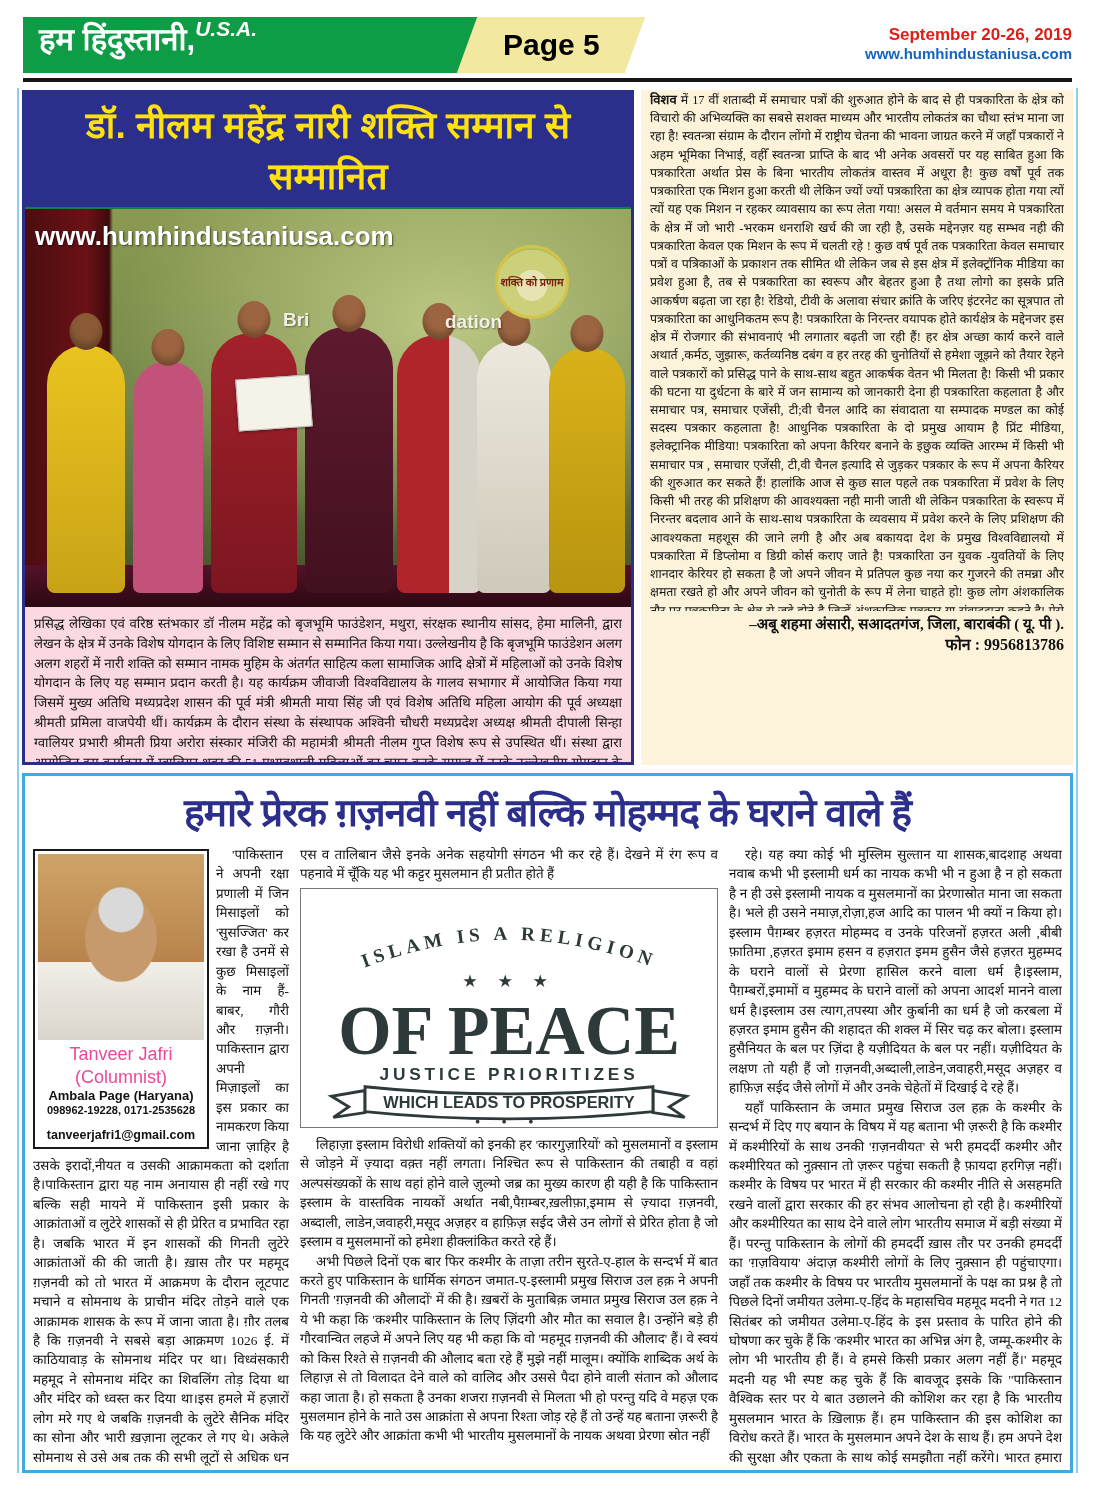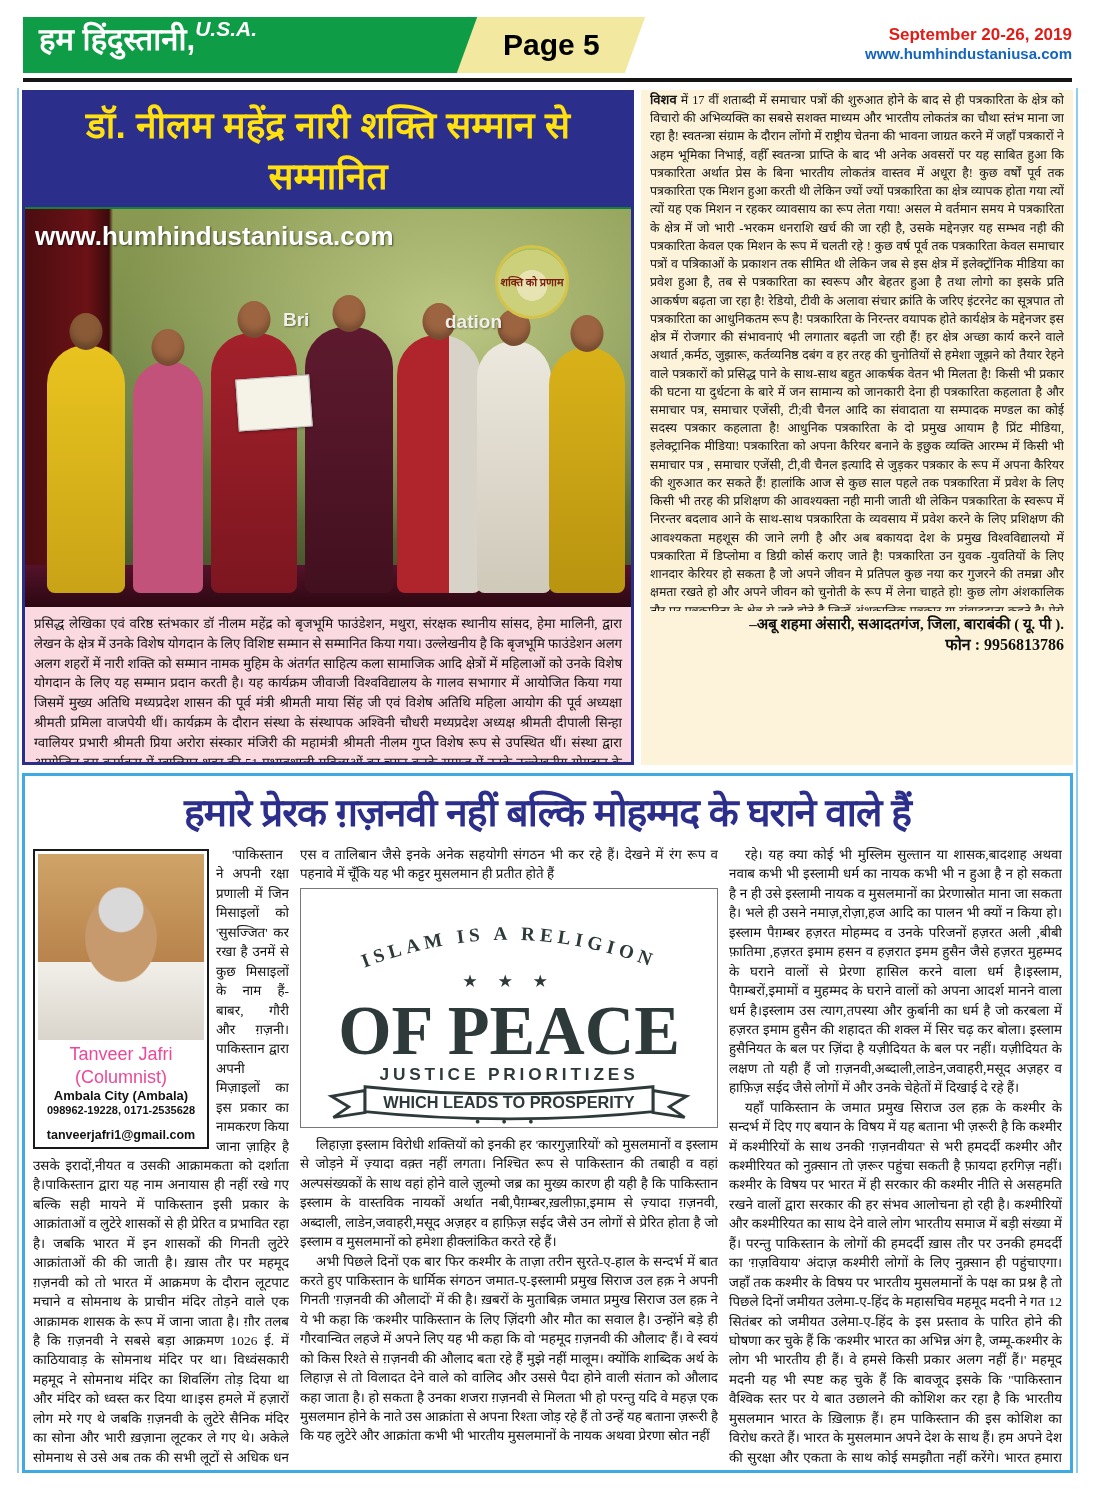--- a/index.html
+++ b/index.html
@@ -203,21 +203,21 @@
     </div>
 
     <section class="ghaznavi-box">
       <h1 class="g-headline">हमारे प्रेरक ग़ज़नवी नहीं बल्कि मोहम्मद के घराने वाले हैं</h1>
       <div class="g-body">
 
         <div class="bcol bcol1">
           <div class="columnist-box">
             <div class="c-photo"></div>
             <div class="c-name">Tanveer Jafri (Columnist)</div>
-            <div class="c-city">Ambala City (Ambala)</div>
+            <div class="c-city">Ambala Page (Haryana)</div>
             <div class="c-phone">098962-19228, 0171-2535628</div>
             <div class="c-email">tanveerjafri1@gmail.com</div>
           </div>
           <div>
               <p>'पाकिस्तान ने अपनी रक्षा प्रणाली में जिन मिसाइलों को 'सुसज्जित' कर रखा है उनमें से कुछ मिसाइलों के नाम हैं- बाबर, गौरी और ग़ज़नी। पाकिस्तान द्वारा अपनी मिज़ाइलों का इस प्रकार का नामकरण किया जाना ज़ाहिर है उसके इरादों,नीयत व उसकी आक्रामकता को दर्शाता है।पाकिस्तान द्वारा यह नाम अनायास ही नहीं रखे गए बल्कि सही मायने में पाकिस्तान इसी प्रकार के आक्रांताओं व लुटेरे शासकों से ही प्रेरित व प्रभावित रहा है। जबकि भारत में इन शासकों की गिनती लुटेरे आक्रांताओं की की जाती है। ख़ास तौर पर महमूद ग़ज़नवी को तो भारत में आक्रमण के दौरान लूटपाट मचाने व सोमनाथ के प्राचीन मंदिर तोड़ने वाले एक आक्रामक शासक के रूप में जाना जाता है। ग़ौर तलब है कि ग़ज़नवी ने सबसे बड़ा आक्रमण 1026 ई. में काठियावाड़ के सोमनाथ मंदिर पर था। विध्वंसकारी महमूद ने सोमनाथ मंदिर का शिवलिंग तोड़ दिया था और मंदिर को ध्वस्त कर दिया था।इस हमले में हज़ारों लोग मरे गए थे जबकि ग़ज़नवी के लुटेरे सैनिक मंदिर का सोना और भारी ख़ज़ाना लूटकर ले गए थे। अकेले सोमनाथ से उसे अब तक की सभी लूटों से अधिक धन मिला था। ग़ज़नवी जैसे लुटेरे आक्रांताओं ने भारत में ही नहीं बल्कि पूरे विश्व में अपने ऐसे ही लूट पाट के कारनामों से इस्लाम व मुसलमानों की छवि को धूल धूसरित करने का काम किया था। यही वह दौर था जबकि सन 61 हिजरी में करबला में यज़ीद के लश्कर की तर्ज़ पर धर्म के नाम पर अपने इस्लामी साम्राज्य को बढ़ाने की चेष्टा करते हुए लूटपाट,क़त्लो ग़ारत तथा धर्मस्थलों को तोड़ने जैसी अनेक इबारतें लिखी गयीं। कहना ग़लत नहीं होगा कि ऐसे ही शासकों ने अन्य धर्मों के लोगों के दिलों में मुसलमानों के प्रति नफ़रत पैदा करने का तथा इस्लाम धर्म की छवि धूमिल की।</p>
             </div>
         </div>
 
         <div class="bcol bcol2">
           <p style="text-indent:0;">एस व तालिबान जैसे इनके अनेक सहयोगी संगठन भी कर रहे हैं। देखने में रंग रूप व पहनावे में चूँकि यह भी कट्टर मुसलमान ही प्रतीत होते हैं</p>

